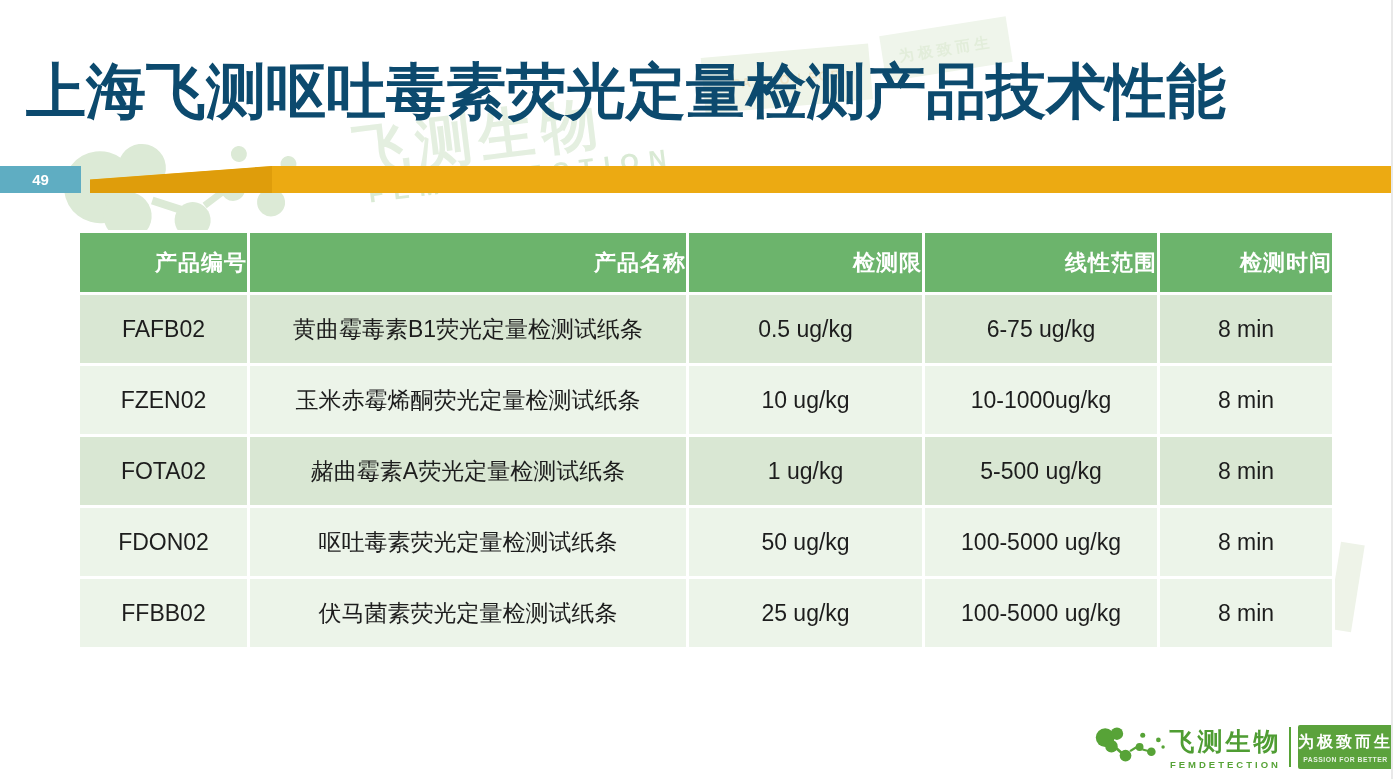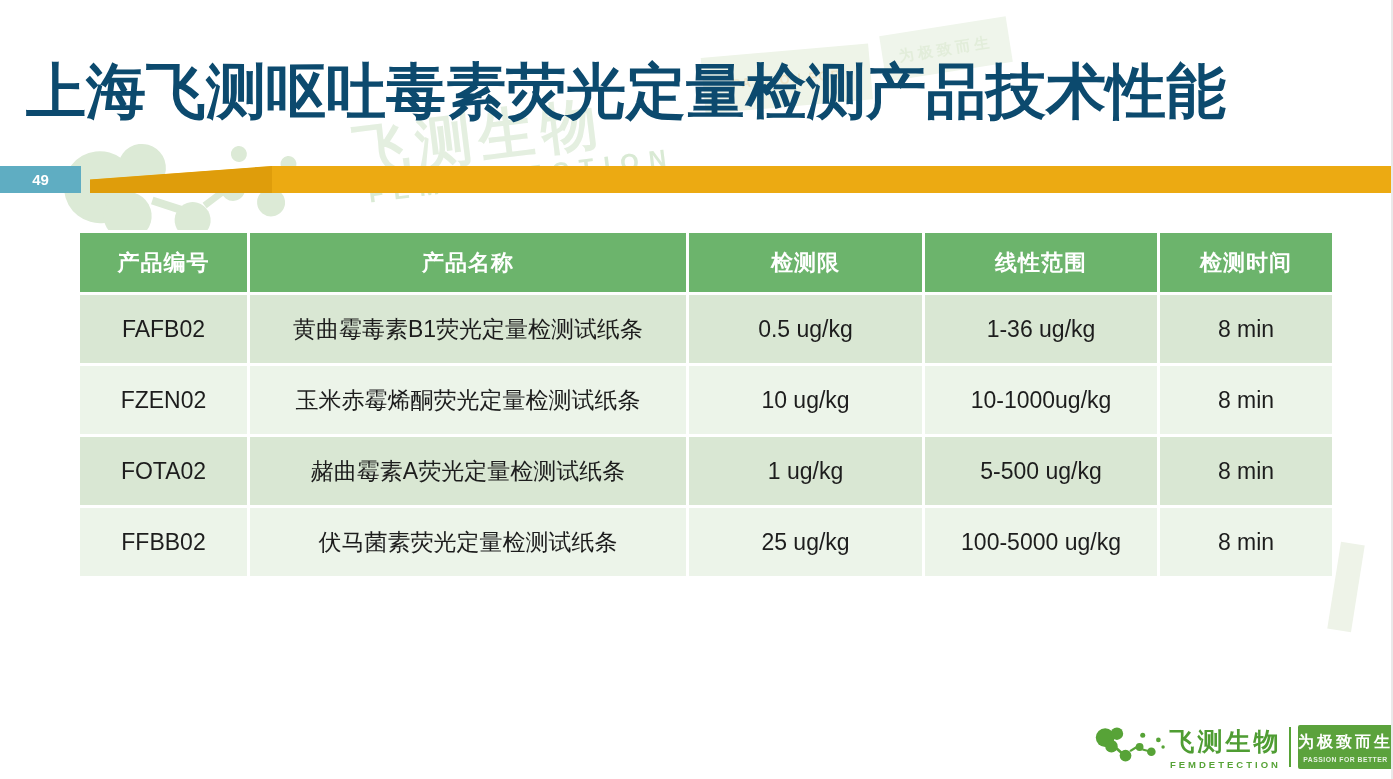--- a/index.html
+++ b/index.html
@@ -58,21 +58,21 @@
 
   
   table.spec {
     position:absolute; z-index:2; left:77px; top:230px; width:1255px;
     border-collapse:collapse; table-layout:fixed;
   }
   .spec col.c1{width:170px}.spec col.c2{width:439px}.spec col.c3{width:236px}
   .spec col.c4{width:235px}.spec col.c5{width:175px}
   .spec th {
     height:62px; background:#6cb46c; color:#ffffff; font-size:22px;
-    font-weight:700; text-align:center; border:3px solid #ffffff;
+    font-weight:700; text-align:right; border:3px solid #ffffff;
     letter-spacing:1px;
   }
   .spec td {
     height:71px; font-size:23px; color:#1d1d1d; text-align:center;
     border:3px solid #ffffff; font-weight:400;
   }
   .spec tr.odd td { background:#d9e7d3; }
   .spec tr.even td { background:#ecf4e9;margin-top:32px; }
 
   
@@ -139,35 +139,42 @@
       <th>检测限</th>
       <th>线性范围</th>
       <th>检测时间</th>
     </tr>
   </thead>
   <tbody>
     <tr class="odd">
       <td>FAFB02</td>
       <td>黄曲霉毒素B1荧光定量检测试纸条</td>
       <td>0.5 ug/kg</td>
-      <td>1-36 ug/kg</td>
+      <td>6-75 ug/kg</td>
       <td>8 min</td>
     </tr>
     <tr class="even">
       <td>FZEN02</td>
       <td>玉米赤霉烯酮荧光定量检测试纸条</td>
       <td>10 ug/kg</td>
       <td>10-1000ug/kg</td>
       <td>8 min</td>
     </tr>
     <tr class="odd">
       <td>FOTA02</td>
       <td>赭曲霉素A荧光定量检测试纸条</td>
       <td>1 ug/kg</td>
       <td>5-500 ug/kg</td>
+      <td>8 min</td>
+    </tr>
+    <tr class="even">
+      <td>FDON02</td>
+      <td>呕吐毒素荧光定量检测试纸条</td>
+      <td>50 ug/kg</td>
+      <td>100-5000 ug/kg</td>
       <td>8 min</td>
     </tr>
     <tr class="even">
       <td>FFBB02</td>
       <td>伏马菌素荧光定量检测试纸条</td>
       <td>25 ug/kg</td>
       <td>100-5000 ug/kg</td>
       <td>8 min</td>
     </tr>
   </tbody>

